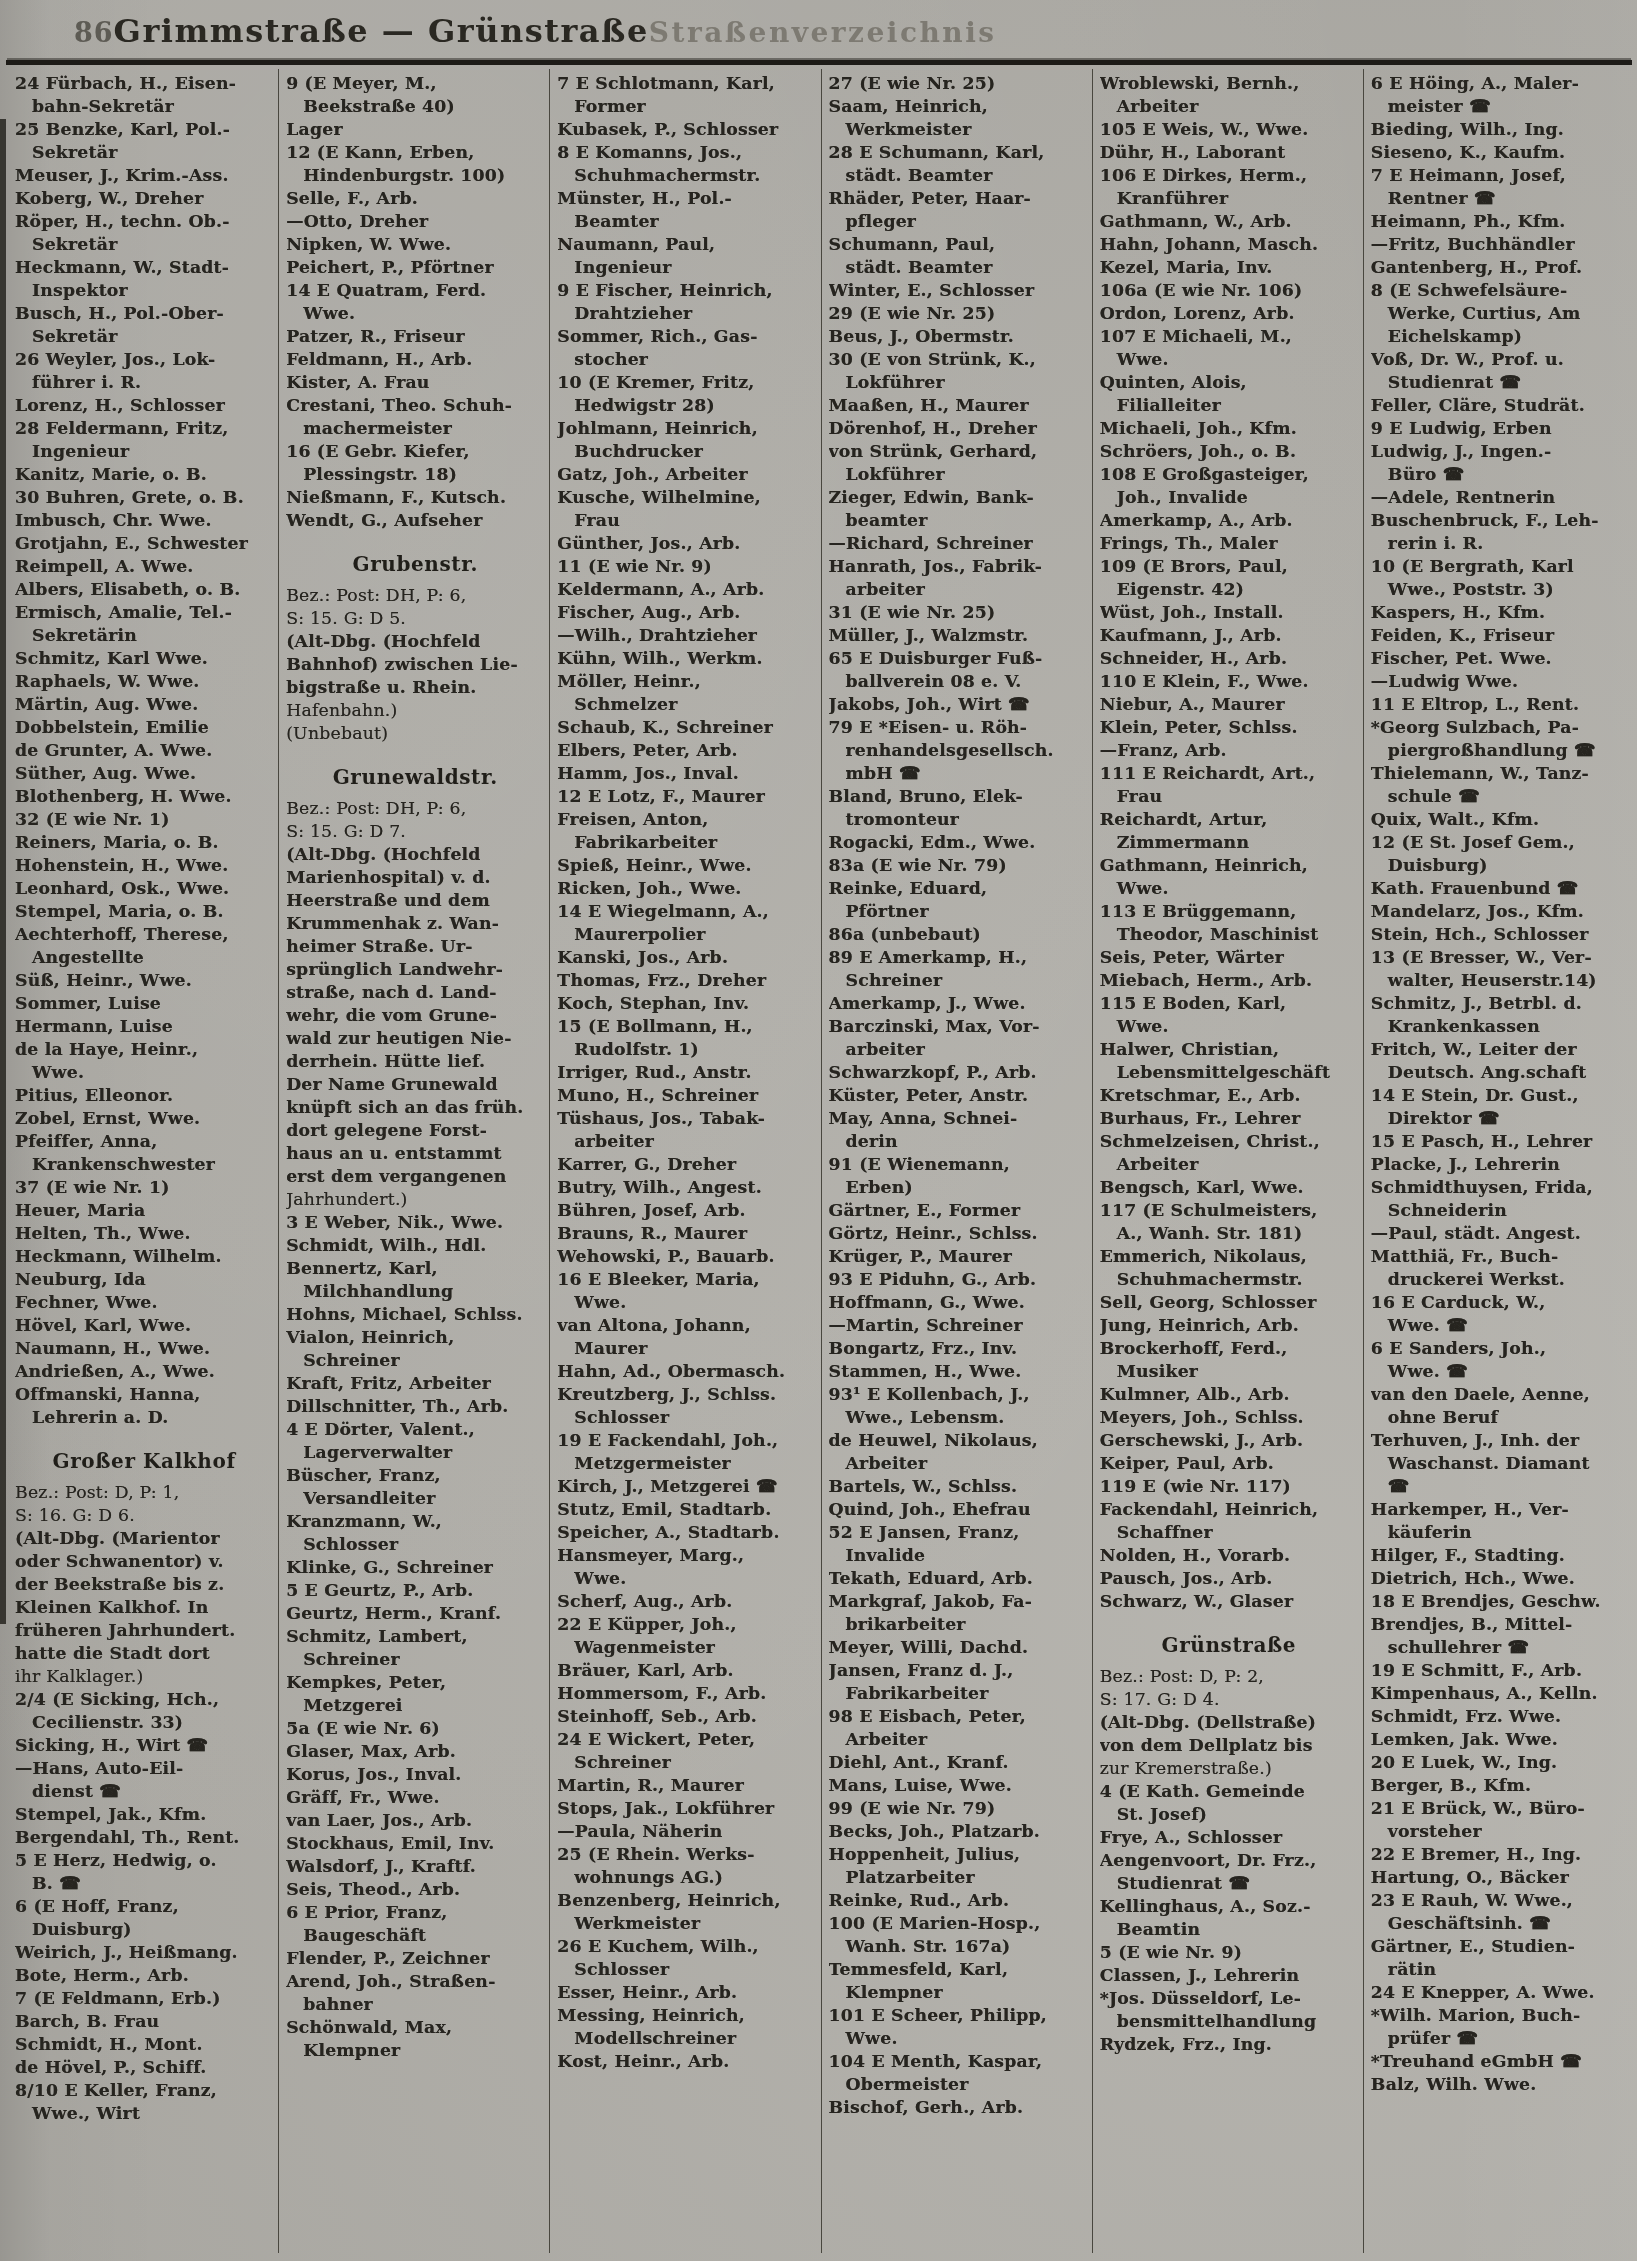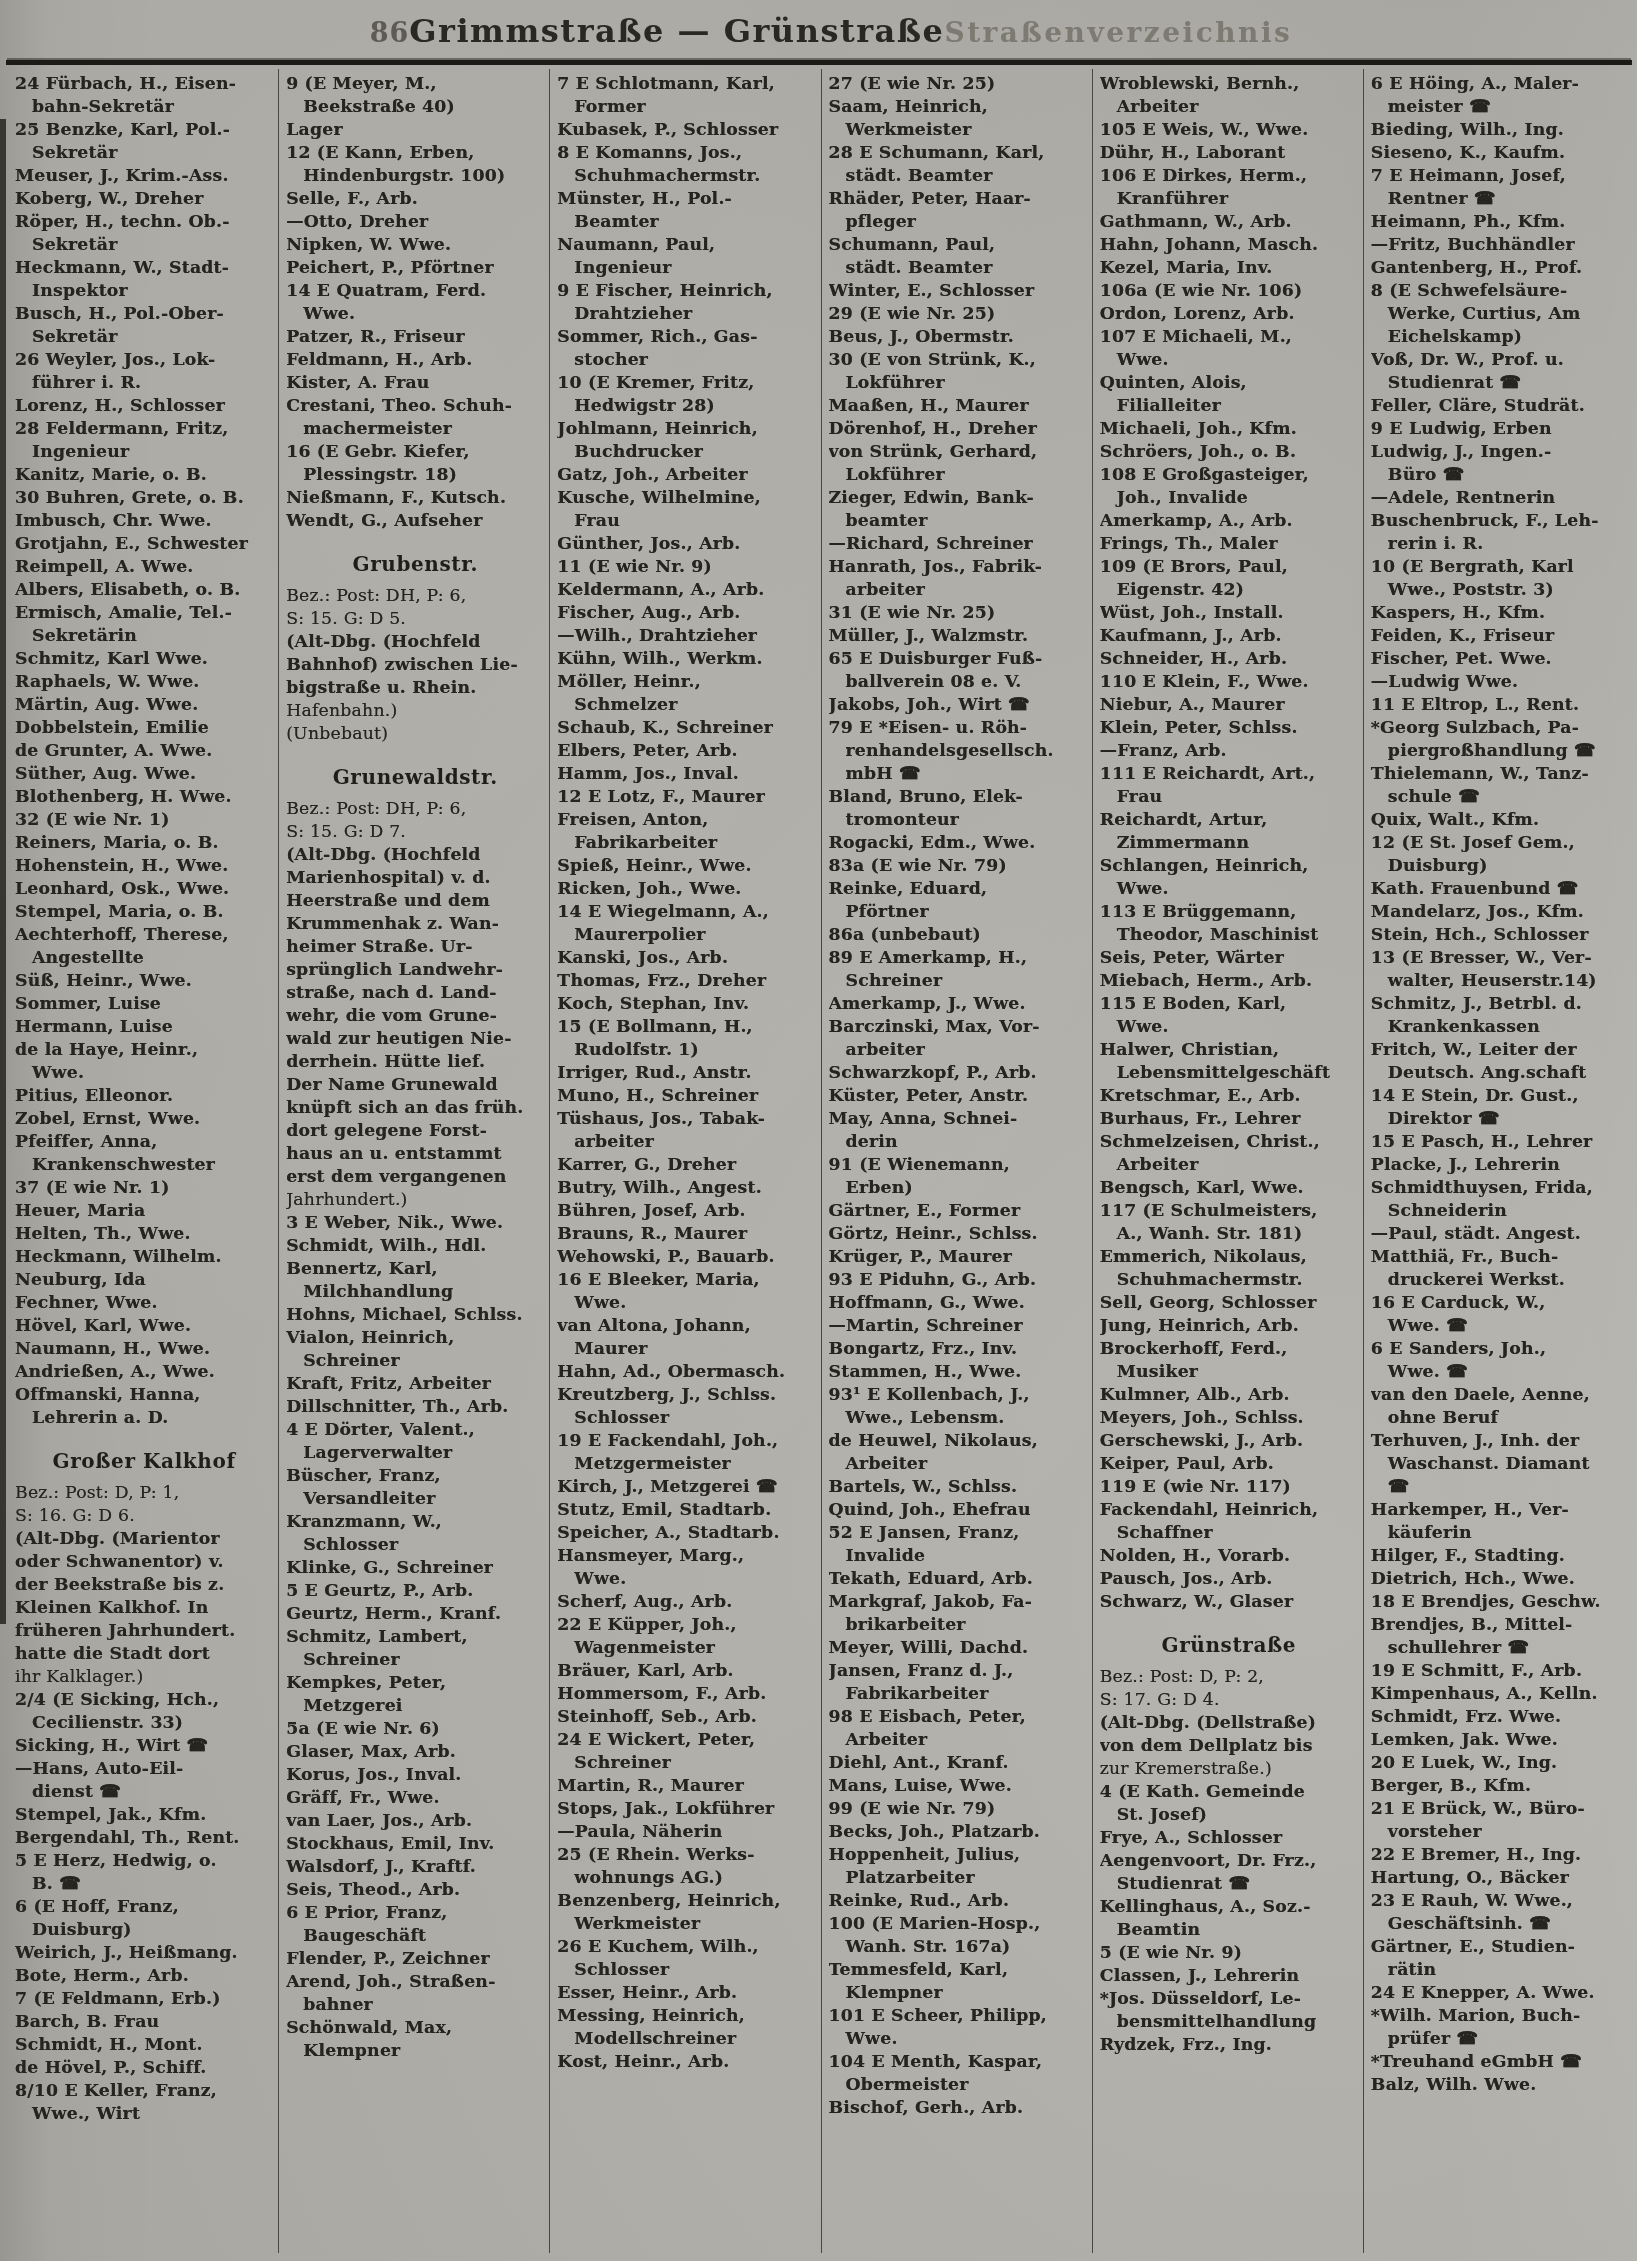--- a/index.html
+++ b/index.html
@@ -11,22 +11,22 @@
       linear-gradient(90deg, rgba(0,0,0,0.10) 0%, rgba(0,0,0,0.02) 3%, rgba(0,0,0,0) 10%, rgba(0,0,0,0) 88%, rgba(255,255,255,0.05) 100%),
       #b2b0aa;
     font-family:"DejaVu Serif", serif;
     color:#26241f;
   }
   .page::before{ 
     content:"";position:absolute;left:0;top:119px;width:6px;height:1505px;
     background:#16140f;opacity:.75;
   }
   .header{
-    display:flex;align-items:baseline;justify-content:center;
-    padding:12px 30px 0 54px;height:44px;
+    display:flex;align-items:baseline;justify-content:flex-start;
+    padding:12px 30px 0 74px;height:44px;
   }
   .page-num{font-size:27px;font-weight:bold;color:#5d5b54;letter-spacing:1px;}
   .page-title{font-size:32px;font-weight:bold;letter-spacing:1.5px;color:#2a2822;}
   .header-right{font-size:28px;font-weight:bold;color:#7d7a72;letter-spacing:2.5px;}
   .rule{height:5px;background:#1d1b17;margin:4px 6px 0 6px;box-shadow:0 -3px 0 -1px rgba(29,27,23,.45);}
   .content{
     display:flex;align-items:stretch;
     height:2188px;padding:4px 4px 0 8px;box-sizing:border-box;
   }
   .col{
@@ -441,21 +441,21 @@
         <div class="ln">Kaufmann, J., Arb.</div>
         <div class="ln">Schneider, H., Arb.</div>
         <div class="ln">110 E Klein, F., Wwe.</div>
         <div class="ln">Niebur, A., Maurer</div>
         <div class="ln">Klein, Peter, Schlss.</div>
         <div class="ln">—Franz, Arb.</div>
         <div class="ln">111 E Reichardt, Art.,</div>
         <div class="ln indent">Frau</div>
         <div class="ln">Reichardt, Artur,</div>
         <div class="ln indent">Zimmermann</div>
-        <div class="ln">Schlangen, Heinrich,</div>
+        <div class="ln">Gathmann, Heinrich,</div>
         <div class="ln indent">Wwe.</div>
         <div class="ln">113 E Brüggemann,</div>
         <div class="ln indent">Theodor, Maschinist</div>
         <div class="ln">Seis, Peter, Wärter</div>
         <div class="ln">Miebach, Herm., Arb.</div>
         <div class="ln">115 E Boden, Karl,</div>
         <div class="ln indent">Wwe.</div>
         <div class="ln">Halwer, Christian,</div>
         <div class="ln indent">Lebensmittelgeschäft</div>
         <div class="ln">Kretschmar, E., Arb.</div>

